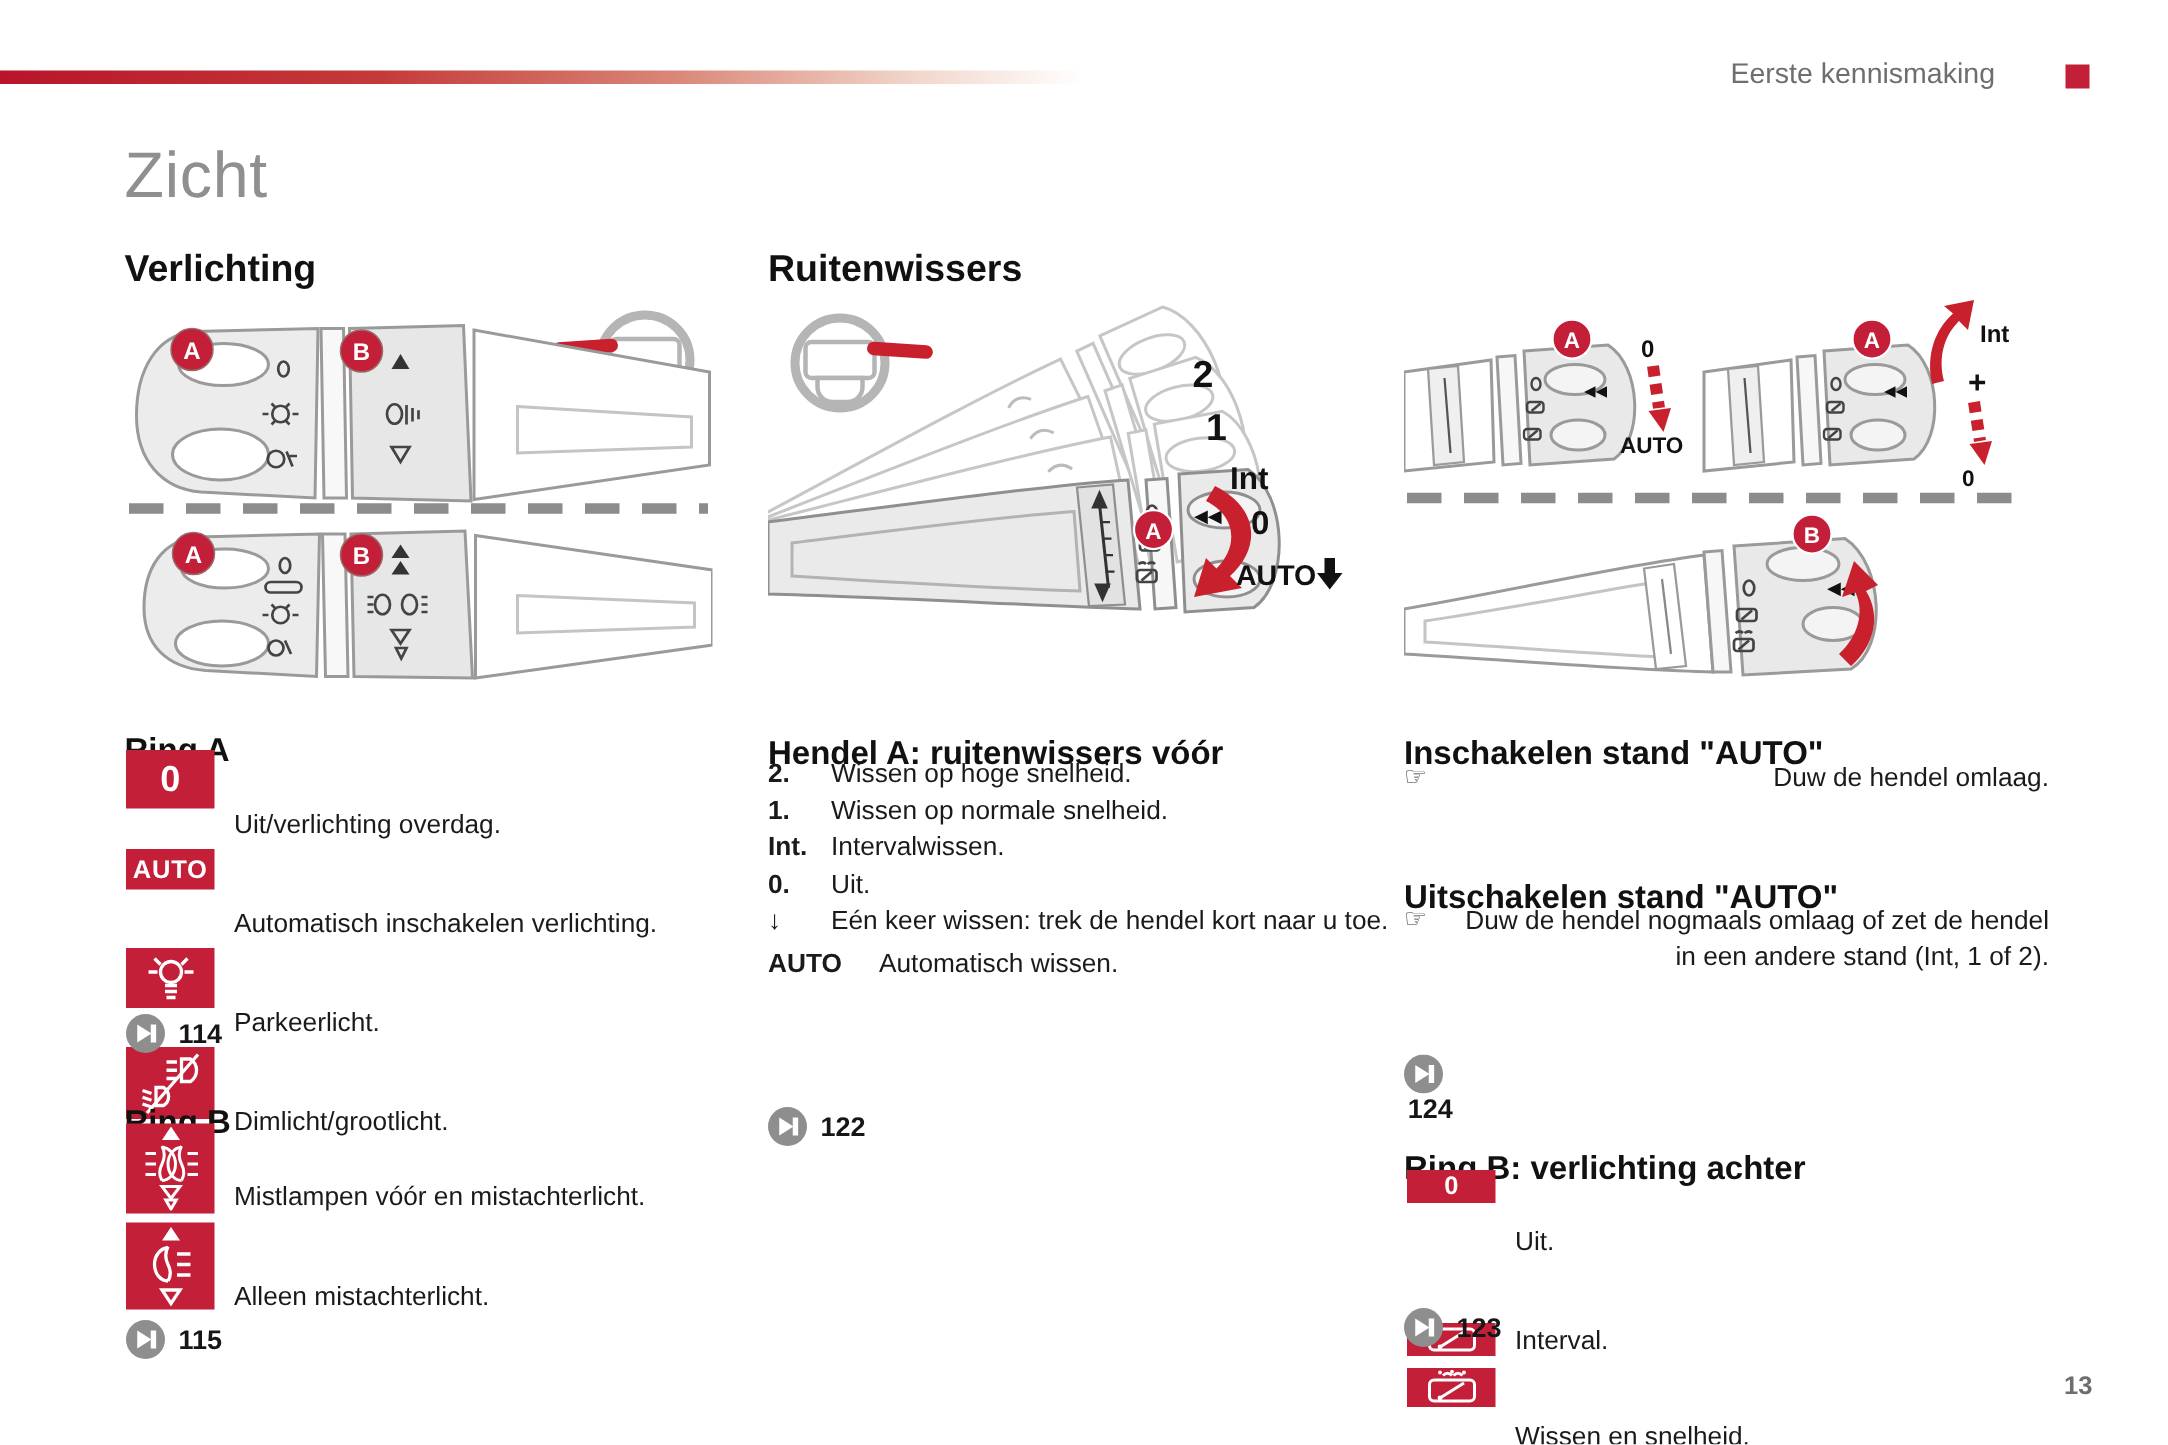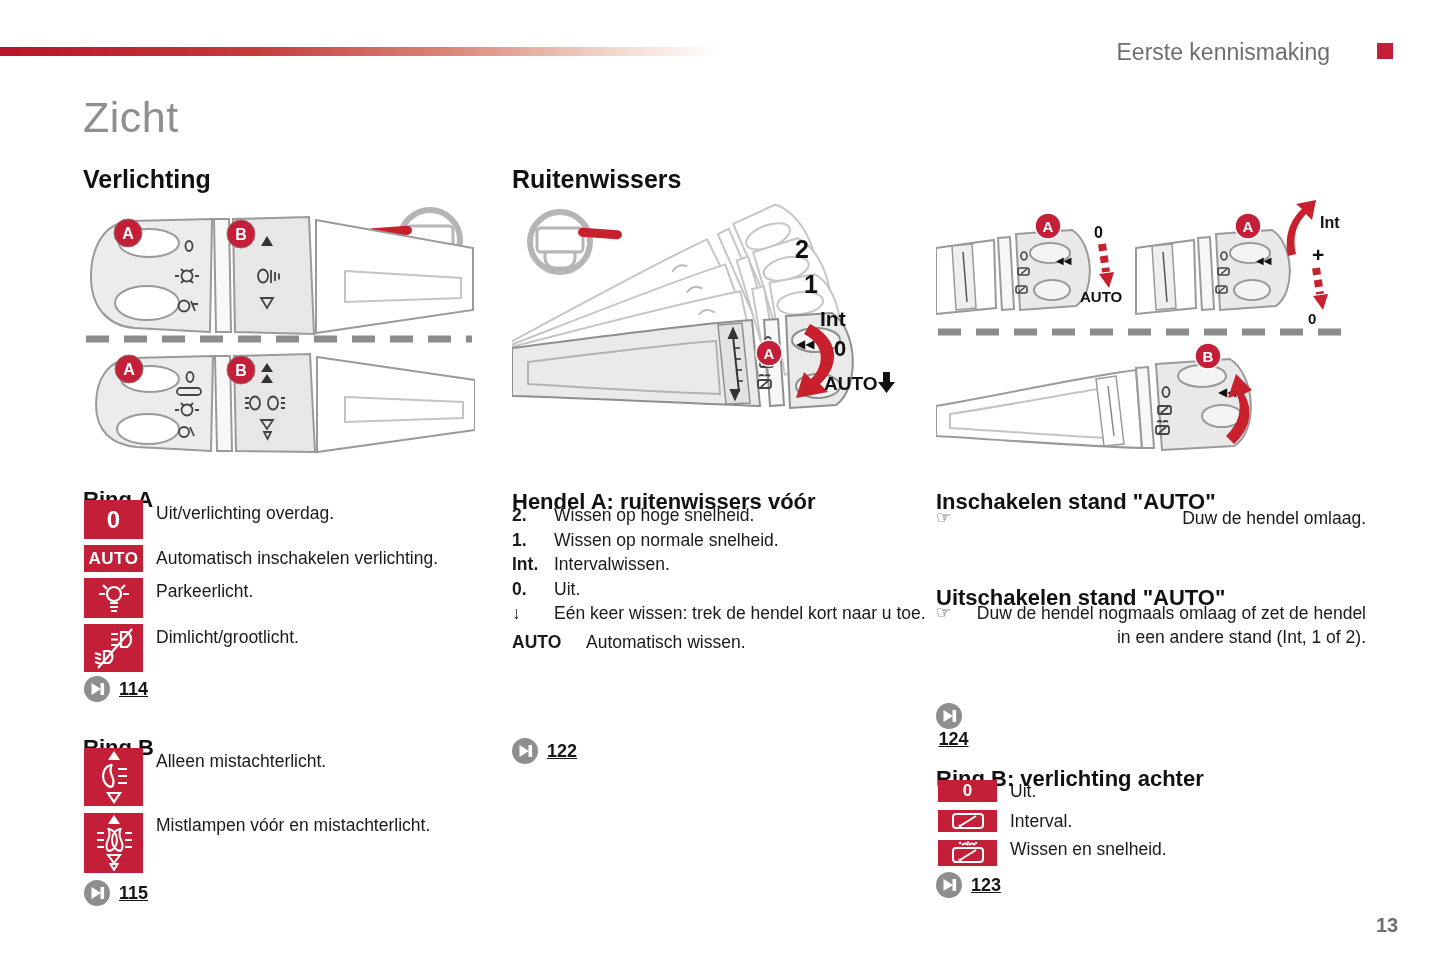--- a/index.html
+++ b/index.html
@@ -2,44 +2,44 @@
 <html><head>
 <meta charset="utf-8">
 <style>
   html,body{margin:0;padding:0;background:#ffffff;}
   .page{position:relative;width:1445px;height:963px;background:#ffffff;overflow:hidden;
         font-family:"Liberation Sans","DejaVu Sans",sans-serif;color:#1a1a1a;}
   .abs{position:absolute;}
   
   .red-bar{left:0;top:47px;width:722px;height:9px;
            background:linear-gradient(90deg,#b8152a 0%,#c43a39 35%,#d98677 62%,#f2d8cd 85%,rgba(255,255,255,0) 100%);}
-  .hdr-label{left:1030px;top:39px;width:300px;text-align:right;font-size:23px;color:#6e6e6e;}
+  .hdr-label{left:1030px;top:39px;width:300px;text-align:right;font-size:19px;color:#6e6e6e;}
   .hdr-square{left:1377px;top:43px;width:16px;height:16px;background:#c31f38;}
   .page-title{left:83px;top:93px;font-size:43px;color:#8f8f8f;letter-spacing:0.5px;}
   .col-h{font-size:25px;font-weight:bold;color:#111;}
   .sec-h{font-size:22px;font-weight:bold;color:#111;}
-  .pageno{left:1376px;top:914px;font-size:20px;font-weight:bold;color:#6e6e6e;}
+  .pageno{left:1376px;top:914px;font-size:17px;font-weight:bold;color:#6e6e6e;}
   
   .rows{display:flex;flex-direction:column;}
   .legend-row{display:flex;align-items:flex-start;margin-bottom:6px;}
   .tile{background:#c31f38;color:#fff;font-weight:bold;display:flex;align-items:center;justify-content:center;
         flex:none;width:59px;}
   .t-0{height:39px;font-size:24px;}
   .t-auto{height:27px;font-size:17px;letter-spacing:0.5px;}
   .t-park{height:40px;}
   .t-beam{height:48px;}
   .t-fog{height:58px;}
   .t-fog2{height:60px;margin-top:1px;}
   .t-w0{height:22px;font-size:17px;}
   .t-wint{height:22px;margin-top:8px;}
   .t-wash{height:26px;margin-top:8px;}
-  .legend-text{font-size:17.5px;margin-left:13px;padding-top:2px;line-height:22px;max-width:330px;}
+  .legend-text{font-size:17.5px;margin-left:13px;padding-top:2px;line-height:22px;max-width:330px;margin-top:36px;}
   .legend-text.wide{max-width:360px;}
   
-  .ref{display:flex;align-items:center;font-weight:bold;font-size:18px;color:#161616;text-decoration:underline;}
+  .ref{display:flex;align-items:center;font-weight:bold;font-size:18px;color:#161616;}
   .ref svg{margin-right:9px;display:block;}
   
   .h-item{display:flex;font-size:17.5px;line-height:24.5px;}
   .h-label{width:42px;flex:none;font-weight:bold;}
   .h-text{flex:1;}
   .of-line{font-size:17.5px;margin-top:6px;line-height:24px;}
   .auto-line{display:flex;font-size:17.5px;margin-top:4px;line-height:24px;}
   .auto-word{font-weight:bold;width:74px;flex:none;}
   
   .p-item{display:flex;font-size:17.5px;line-height:24px;}
@@ -333,51 +333,51 @@
       <path d="M7.5,7 L17,13 L7.5,19 Z" fill="#fff"></path>
       <rect x="16.5" y="7" width="3.6" height="12" fill="#fff"></rect>
     </svg>
     <span>114</span>
   </div>
 
   <h3 class="abs sec-h" style="left:83px;top:713px;">Ring B</h3>
 
   <div class="abs rows" style="left:84px;top:748px;width:420px;">
     <div class="legend-row">
-      <div class="tile t-fog">
-        <svg width="44" height="54" viewBox="0 0 44 54">
-          <path d="M22,1 l6,9 h-12 z" fill="#fff"></path>
-          <g stroke="#fff" stroke-width="2.2" fill="none">
-            <path d="M20,15 a9,11 0 0 0 0,22"></path>
-            <path d="M20,14 q-3,6 0,12 q3,6 0,11"></path>
-            <path d="M26,19 h9 M26,26 h9 M26,33 h9"></path>
-            <path d="M16,43 h12 l-6,9 z"></path>
-          </g>
-        </svg>
-      </div>
-      <div class="legend-text">Alleen mistachterlicht.</div>
-    </div>
-    <div class="legend-row">
       <div class="tile t-fog2">
         <svg width="52" height="56" viewBox="0 0 52 56">
           <path d="M26,0 l6,9 h-12 z" fill="#fff"></path>
           <g stroke="#fff" stroke-width="2" fill="none">
             <path d="M20,14 a9,11 0 0 1 0,22"></path>
             <path d="M20,13 q3,6 0,12 q-3,6 0,11"></path>
             <path d="M9,18 h7 M9,25 h7 M9,32 h7"></path>
             <path d="M33,14 a9,11 0 0 0 0,22"></path>
             <path d="M33,13 q-3,6 0,12 q3,6 0,11"></path>
             <path d="M37,18 h7 M37,25 h7 M37,32 h7"></path>
             <path d="M20,40 h12 l-6,8 z"></path>
             <path d="M22.5,49 h7 l-3.5,6 z"></path>
           </g>
         </svg>
       </div>
       <div class="legend-text">Mistlampen vóór en mistachterlicht.</div>
     </div>
+    <div class="legend-row">
+      <div class="tile t-fog">
+        <svg width="44" height="54" viewBox="0 0 44 54">
+          <path d="M22,1 l6,9 h-12 z" fill="#fff"></path>
+          <g stroke="#fff" stroke-width="2.2" fill="none">
+            <path d="M20,15 a9,11 0 0 0 0,22"></path>
+            <path d="M20,14 q-3,6 0,12 q3,6 0,11"></path>
+            <path d="M26,19 h9 M26,26 h9 M26,33 h9"></path>
+            <path d="M16,43 h12 l-6,9 z"></path>
+          </g>
+        </svg>
+      </div>
+      <div class="legend-text">Alleen mistachterlicht.</div>
+    </div>
   </div>
 
   <div class="abs ref" style="left:84px;top:880px;">
     <svg width="26" height="26" viewBox="0 0 26 26">
       <circle cx="13" cy="13" r="13" fill="#8e8e8e"></circle>
       <path d="M7.5,7 L17,13 L7.5,19 Z" fill="#fff"></path>
       <rect x="16.5" y="7" width="3.6" height="12" fill="#fff"></rect>
     </svg>
     <span>115</span>
   </div>

